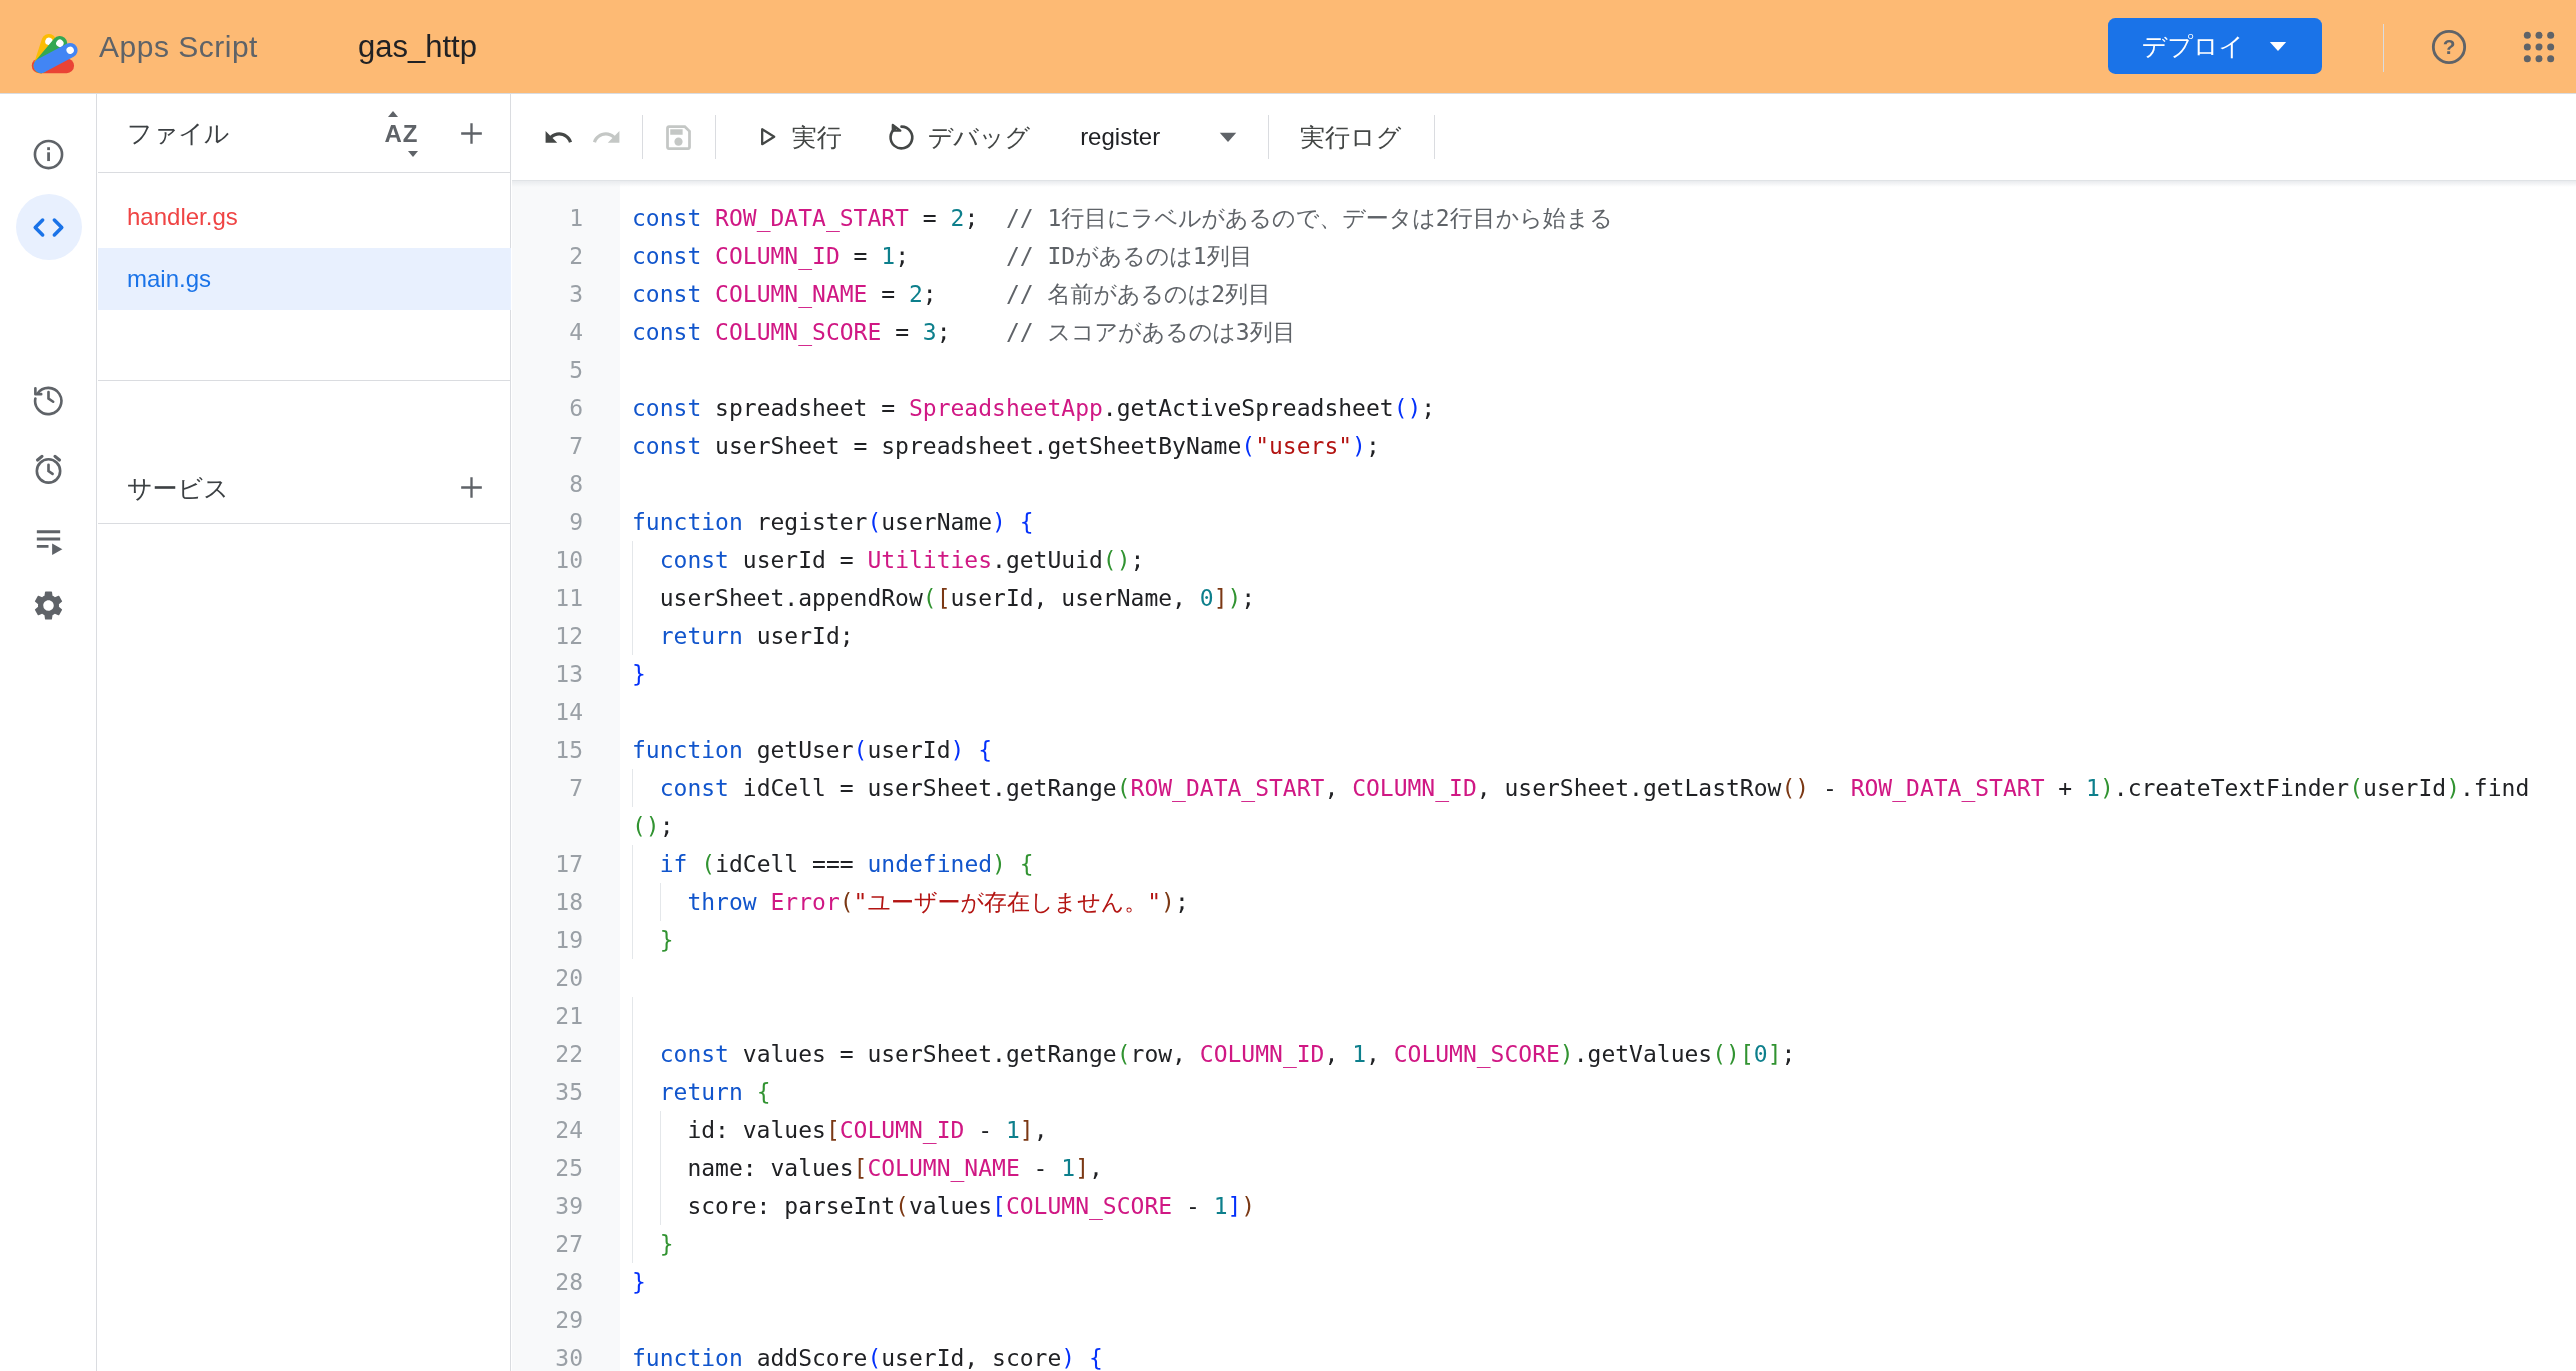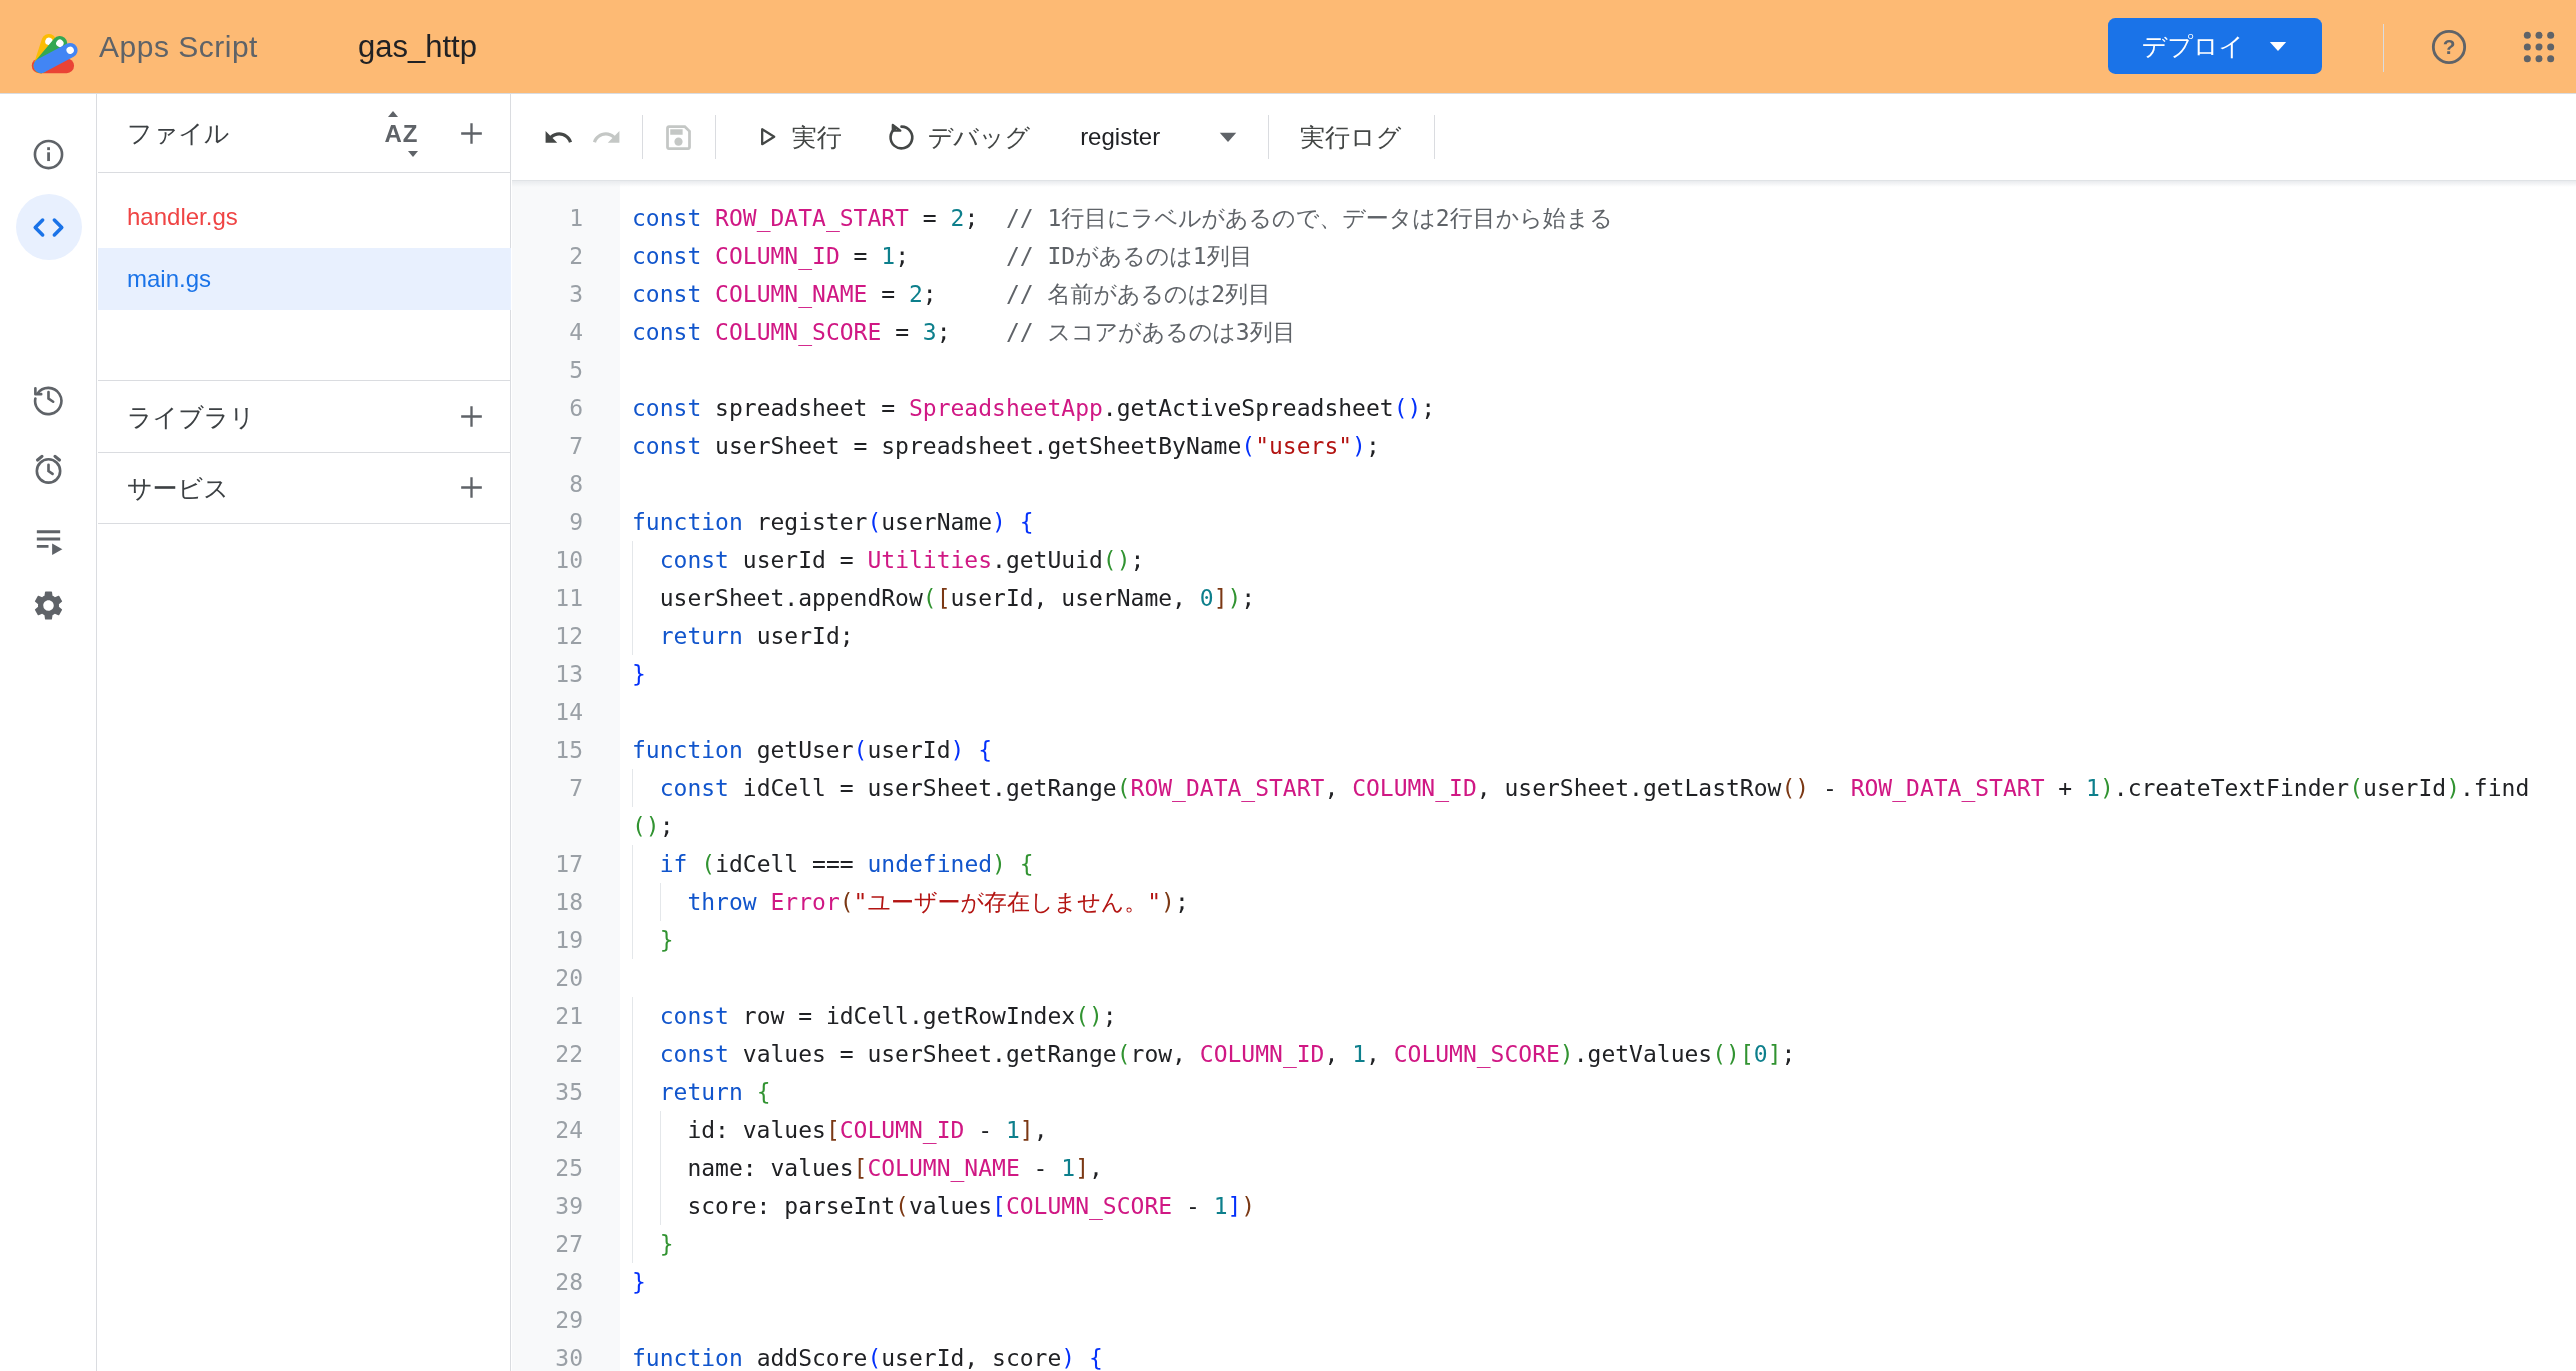--- a/index.html
+++ b/index.html
@@ -191,28 +191,20 @@
   </div>
 
   <div class="file-row" style="top:92px;">
     <span>handler.gs</span>
   </div>
   <div class="file-row selected" style="top:154px;">
     <span>main.gs</span>
   </div>
   <div id="files-list-border"></div>
 
-  <div class="section-row" style="top:287px;">
-    <div class="section-label panel-label">ライブラリ</div>
-    <div class="plus-btn">
-      <svg width="31" height="31" viewBox="0 0 24 24">
-          <path d="M12 4v16M4 12h16" stroke="#5f6368" stroke-width="1.8"></path>
-        </svg>
-    </div>
-  </div>
   <div class="section-row" style="top:358px;">
     <div class="section-label panel-label">サービス</div>
     <div class="plus-btn">
       <svg width="31" height="31" viewBox="0 0 24 24">
           <path d="M12 4v16M4 12h16" stroke="#5f6368" stroke-width="1.8"></path>
         </svg>
     </div>
   </div>
 </div>
 
@@ -314,21 +306,21 @@
       <div class="crow"><span class="guide" style="left: calc(0ch + 12px);"></span><span class="ctext"><span style="color: rgb(32, 33, 36);">  </span><span style="color: rgb(17, 85, 204);">return</span><span style="color: rgb(32, 33, 36);"> userId;</span></span></div>
       <div class="crow"><span class="ctext"><span style="color: rgb(4, 49, 250);">}</span></span></div>
       <div class="crow"><span class="ctext"></span></div>
       <div class="crow"><span class="ctext"><span style="color: rgb(17, 85, 204);">function</span><span style="color: rgb(32, 33, 36);"> getUser</span><span style="color: rgb(4, 49, 250);">(</span><span style="color: rgb(32, 33, 36);">userId</span><span style="color: rgb(4, 49, 250);">)</span><span style="color: rgb(32, 33, 36);"> </span><span style="color: rgb(4, 49, 250);">{</span></span></div>
       <div class="crow"><span class="guide" style="left: calc(0ch + 12px);"></span><span class="ctext"><span style="color: rgb(32, 33, 36);">  </span><span style="color: rgb(17, 85, 204);">const</span><span style="color: rgb(32, 33, 36);"> idCell = userSheet.getRange</span><span style="color: rgb(49, 147, 49);">(</span><span style="color: rgb(208, 24, 132);">ROW_DATA_START</span><span style="color: rgb(32, 33, 36);">, </span><span style="color: rgb(208, 24, 132);">COLUMN_ID</span><span style="color: rgb(32, 33, 36);">, userSheet.getLastRow</span><span style="color: rgb(123, 56, 20);">()</span><span style="color: rgb(32, 33, 36);"> - </span><span style="color: rgb(208, 24, 132);">ROW_DATA_START</span><span style="color: rgb(32, 33, 36);"> + </span><span style="color: rgb(13, 127, 140);">1</span><span style="color: rgb(49, 147, 49);">)</span><span style="color: rgb(32, 33, 36);">.createTextFinder</span><span style="color: rgb(49, 147, 49);">(</span><span style="color: rgb(32, 33, 36);">userId</span><span style="color: rgb(49, 147, 49);">)</span><span style="color: rgb(32, 33, 36);">.find</span></span></div>
       <div class="crow"><span class="ctext"><span style="color: rgb(49, 147, 49);">()</span><span style="color: rgb(32, 33, 36);">;</span></span></div>
       <div class="crow"><span class="guide" style="left: calc(0ch + 12px);"></span><span class="ctext"><span style="color: rgb(32, 33, 36);">  </span><span style="color: rgb(17, 85, 204);">if</span><span style="color: rgb(32, 33, 36);"> </span><span style="color: rgb(49, 147, 49);">(</span><span style="color: rgb(32, 33, 36);">idCell === </span><span style="color: rgb(17, 85, 204);">undefined</span><span style="color: rgb(49, 147, 49);">)</span><span style="color: rgb(32, 33, 36);"> </span><span style="color: rgb(49, 147, 49);">{</span></span></div>
       <div class="crow"><span class="guide" style="left: calc(0ch + 12px);"></span><span class="guide" style="left: calc(2ch + 12px);"></span><span class="ctext"><span style="color: rgb(32, 33, 36);">    </span><span style="color: rgb(17, 85, 204);">throw</span><span style="color: rgb(32, 33, 36);"> </span><span style="color: rgb(208, 24, 132);">Error</span><span style="color: rgb(123, 56, 20);">(</span><span style="color: rgb(179, 20, 18);">"ユーザーが存在しません。"</span><span style="color: rgb(123, 56, 20);">)</span><span style="color: rgb(32, 33, 36);">;</span></span></div>
       <div class="crow"><span class="guide" style="left: calc(0ch + 12px);"></span><span class="ctext"><span style="color: rgb(32, 33, 36);">  </span><span style="color: rgb(49, 147, 49);">}</span></span></div>
       <div class="crow"><span class="ctext"></span></div>
-      <div class="crow"><span class="guide" style="left: calc(0ch + 12px);"></span><span class="ctext"><span style="color: rgb(32, 33, 36);">  </span><span style="color: rgb(17, 85, 204);">const</span><span style="color: rgb(32, 33, 36);"> row = idCell.getRowIndex</span><span style="color: rgb(49, 147, 49);">()</span><span style="color: rgb(32, 33, 36);">;</span></span></div>
+      <div class="crow"><span class="guide" style="left: calc(0ch + 12px);"></span></div>
       <div class="crow"><span class="guide" style="left: calc(0ch + 12px);"></span><span class="ctext"><span style="color: rgb(32, 33, 36);">  </span><span style="color: rgb(17, 85, 204);">const</span><span style="color: rgb(32, 33, 36);"> values = userSheet.getRange</span><span style="color: rgb(49, 147, 49);">(</span><span style="color: rgb(32, 33, 36);">row, </span><span style="color: rgb(208, 24, 132);">COLUMN_ID</span><span style="color: rgb(32, 33, 36);">, </span><span style="color: rgb(13, 127, 140);">1</span><span style="color: rgb(32, 33, 36);">, </span><span style="color: rgb(208, 24, 132);">COLUMN_SCORE</span><span style="color: rgb(49, 147, 49);">)</span><span style="color: rgb(32, 33, 36);">.getValues</span><span style="color: rgb(49, 147, 49);">()</span><span style="color: rgb(49, 147, 49);">[</span><span style="color: rgb(13, 127, 140);">0</span><span style="color: rgb(49, 147, 49);">]</span><span style="color: rgb(32, 33, 36);">;</span></span></div>
       <div class="crow"><span class="guide" style="left: calc(0ch + 12px);"></span><span class="ctext"><span style="color: rgb(32, 33, 36);">  </span><span style="color: rgb(17, 85, 204);">return</span><span style="color: rgb(32, 33, 36);"> </span><span style="color: rgb(49, 147, 49);">{</span></span></div>
       <div class="crow"><span class="guide" style="left: calc(0ch + 12px);"></span><span class="guide" style="left: calc(2ch + 12px);"></span><span class="ctext"><span style="color: rgb(32, 33, 36);">    id: values</span><span style="color: rgb(123, 56, 20);">[</span><span style="color: rgb(208, 24, 132);">COLUMN_ID</span><span style="color: rgb(32, 33, 36);"> - </span><span style="color: rgb(13, 127, 140);">1</span><span style="color: rgb(123, 56, 20);">]</span><span style="color: rgb(32, 33, 36);">,</span></span></div>
       <div class="crow"><span class="guide" style="left: calc(0ch + 12px);"></span><span class="guide" style="left: calc(2ch + 12px);"></span><span class="ctext"><span style="color: rgb(32, 33, 36);">    name: values</span><span style="color: rgb(123, 56, 20);">[</span><span style="color: rgb(208, 24, 132);">COLUMN_NAME</span><span style="color: rgb(32, 33, 36);"> - </span><span style="color: rgb(13, 127, 140);">1</span><span style="color: rgb(123, 56, 20);">]</span><span style="color: rgb(32, 33, 36);">,</span></span></div>
       <div class="crow"><span class="guide" style="left: calc(0ch + 12px);"></span><span class="guide" style="left: calc(2ch + 12px);"></span><span class="ctext"><span style="color: rgb(32, 33, 36);">    score: parseInt</span><span style="color: rgb(123, 56, 20);">(</span><span style="color: rgb(32, 33, 36);">values</span><span style="color: rgb(4, 49, 250);">[</span><span style="color: rgb(208, 24, 132);">COLUMN_SCORE</span><span style="color: rgb(32, 33, 36);"> - </span><span style="color: rgb(13, 127, 140);">1</span><span style="color: rgb(4, 49, 250);">]</span><span style="color: rgb(123, 56, 20);">)</span></span></div>
       <div class="crow"><span class="guide" style="left: calc(0ch + 12px);"></span><span class="ctext"><span style="color: rgb(32, 33, 36);">  </span><span style="color: rgb(49, 147, 49);">}</span></span></div>
       <div class="crow"><span class="ctext"><span style="color: rgb(4, 49, 250);">}</span></span></div>
       <div class="crow"><span class="ctext"></span></div>
       <div class="crow"><span class="ctext"><span style="color: rgb(17, 85, 204);">function</span><span style="color: rgb(32, 33, 36);"> addScore</span><span style="color: rgb(4, 49, 250);">(</span><span style="color: rgb(32, 33, 36);">userId, score</span><span style="color: rgb(4, 49, 250);">)</span><span style="color: rgb(32, 33, 36);"> </span><span style="color: rgb(4, 49, 250);">{</span></span></div>
     </div>

